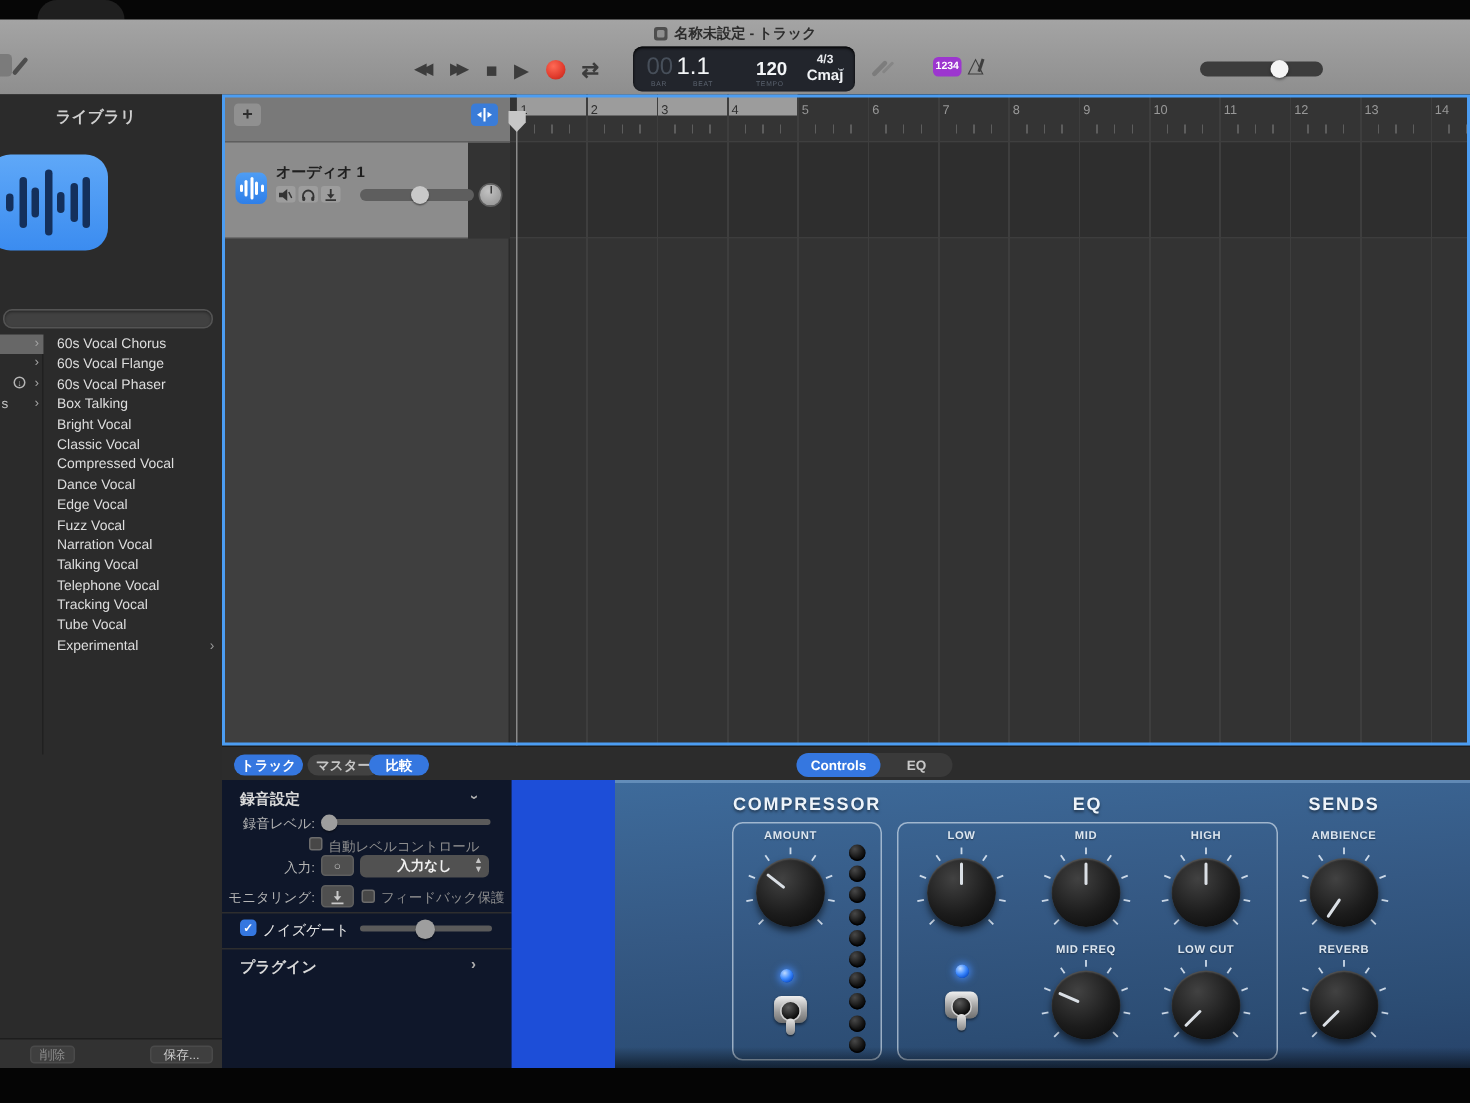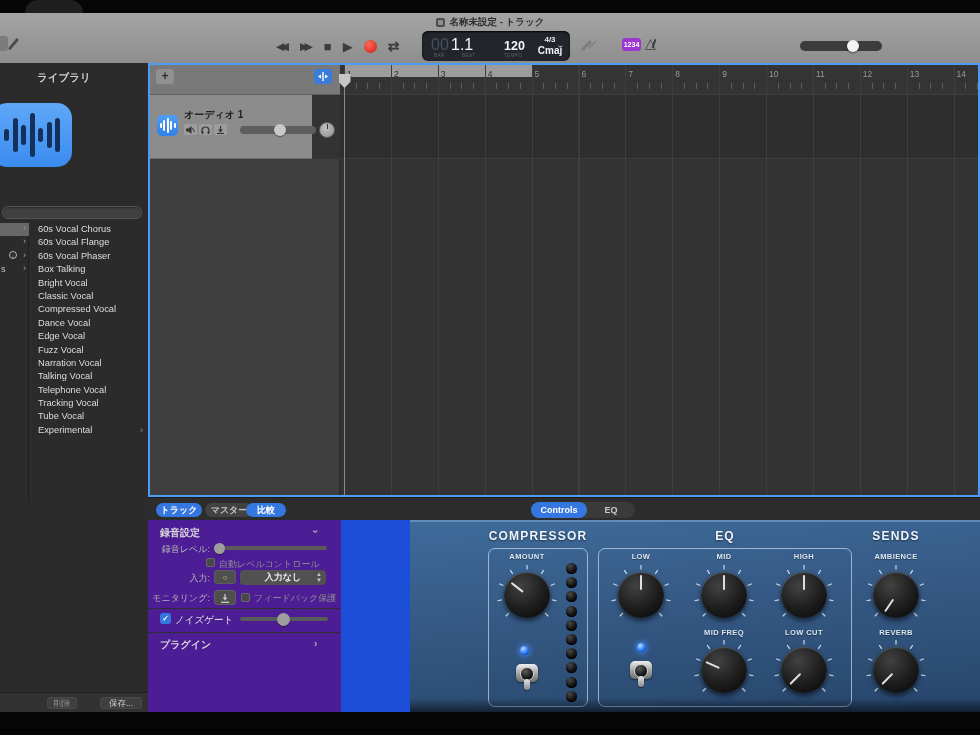--- a/index.html
+++ b/index.html
@@ -56,21 +56,21 @@
   .cat-row .cr-chev{position:absolute;right:3px;top:0;color:#a2a2a2;font-size:9px;}
   #cat-row-0{background:#676767;}
   #cat-dl{position:absolute;left:9px;top:1.5px;width:8px;height:8px;border:1px solid #b5b5b5;border-radius:50%;color:#b5b5b5;font-size:6px;text-align:center;line-height:8px;}
   #cat-frag{position:absolute;left:1px;top:1px;color:#c7c7c7;font-size:9px;}
   #lib-list{left:30px;top:160px;width:118px;height:280px;}
   .lib-row{position:relative;height:13.4px;line-height:13.4px;padding-left:8px;font-size:9.3px;color:#dedede;white-space:nowrap;}
   .lib-row .chev{display:none;position:absolute;right:5px;top:0;color:#9a9a9a;}
   .lib-row:last-of-type .chev{display:block;}
   #lib-footer{left:0;top:629px;width:148px;height:20px;background:#323232;border-top:1px solid #1d1d1d;}
   .lib-fbtn{position:absolute;top:4px;height:12px;background:#3f3f3f;border:1px solid #4a4a4a;border-radius:3px;font-size:8.5px;line-height:10px;text-align:center;}
-  #btn-delete{left:47px;width:30px;color:#8d8d8d;}
+  #btn-delete{left:20px;width:30px;color:#8d8d8d;}
   #btn-save{left:100px;width:42px;color:#cecece;}
 
   
   #tracksarea{left:148px;top:63px;width:832px;height:434px;background:#333;}
   #focus-ring{left:0;top:0;width:832px;height:434px;border:2px solid #4c9df2;pointer-events:none;z-index:40;}
   #hdr-strip{left:0;top:0;width:192px;height:32px;background:#797979;border-bottom:1px solid #5e5e5e;}
   #add-track-btn{left:8px;top:6px;width:18px;height:15px;background:#909090;border-radius:3px;color:#2e2e2e;font-size:12px;font-weight:bold;text-align:center;line-height:14px;}
   #automation-btn{left:166px;top:6px;width:18px;height:15px;background:#3a7cd8;border-radius:3px;color:#fff;font-size:9px;text-align:center;line-height:15px;}
   #track-row{left:0;top:32px;width:164px;height:64px;background:#8c8c8c;border-bottom:1px solid #6d6d6d;}
   #track-icon{left:9px;top:20px;width:21px;height:21px;border-radius:5px;background:linear-gradient(#4e9df4,#2f7fe8);display:flex;align-items:center;justify-content:center;gap:1.5px;}
@@ -100,21 +100,21 @@
   #tabbar{left:148px;top:497px;width:832px;height:23px;background:#2c2c2c;border-top:1px solid #1b1b1b;}
   .pill{position:absolute;top:5px;height:14px;border-radius:7px;font-size:9px;line-height:14px;text-align:center;font-weight:bold;}
   #tab-track{left:8px;width:46px;background:#3577e0;color:#fff;}
   #tab-master{left:57px;width:48px;background:#424242;color:#c4c4c4;}
   #tab-compare{left:98px;width:40px;background:#3577e0;color:#fff;}
   #ctl-group{left:383px;top:4px;width:104px;height:16px;background:#3a3a3a;border-radius:8px;}
   #tab-controls{left:0px;top:0px;width:56px;height:16px;line-height:16px;background:#3577e0;color:#fff;border-radius:8px;font-size:9px;}
   #tab-eq{left:56px;top:0px;width:48px;height:16px;line-height:16px;color:#c9c9c9;font-size:9px;border-radius:8px;background:transparent;}
 
   
-  #settings{left:148px;top:520px;width:193px;height:192px;background:#4c1d95;}
+  #settings{left:148px;top:520px;width:193px;height:192px;background:#0f172a;}
   .set-label{position:absolute;font-size:9px;color:#b5b5b5;text-align:right;width:62px;}
   .set-bold{font-size:10px;font-weight:bold;color:#d8d8d8;}
   .chev-r{color:#b0b0b0;font-size:10px;font-weight:bold;}
   .chev-d{display:inline-block;transform:rotate(90deg);color:#b0b0b0;font-size:10px;font-weight:bold;}
   .hr{position:absolute;left:0;width:193px;height:1px;background:#2e2e2e;}
   .slider-track{position:absolute;height:4px;background:#5a5a5a;border-radius:2px;}
   .slider-thumb{position:absolute;border-radius:50%;background:#9e9e9e;box-shadow:0 1px 1px rgba(0,0,0,.4);}
   .cbx{position:absolute;width:9px;height:9px;background:#474747;border:1px solid #6c6c6c;border-radius:2px;}
   .cbx-blue{position:absolute;width:11px;height:11px;background:#3577e0;border-radius:3px;color:#fff;font-size:8px;font-weight:bold;text-align:center;line-height:11px;}
   .sm-btn{position:absolute;background:#4f4f4f;border:1px solid #5e5e5e;border-radius:3px;color:#c9c9c9;text-align:center;}

